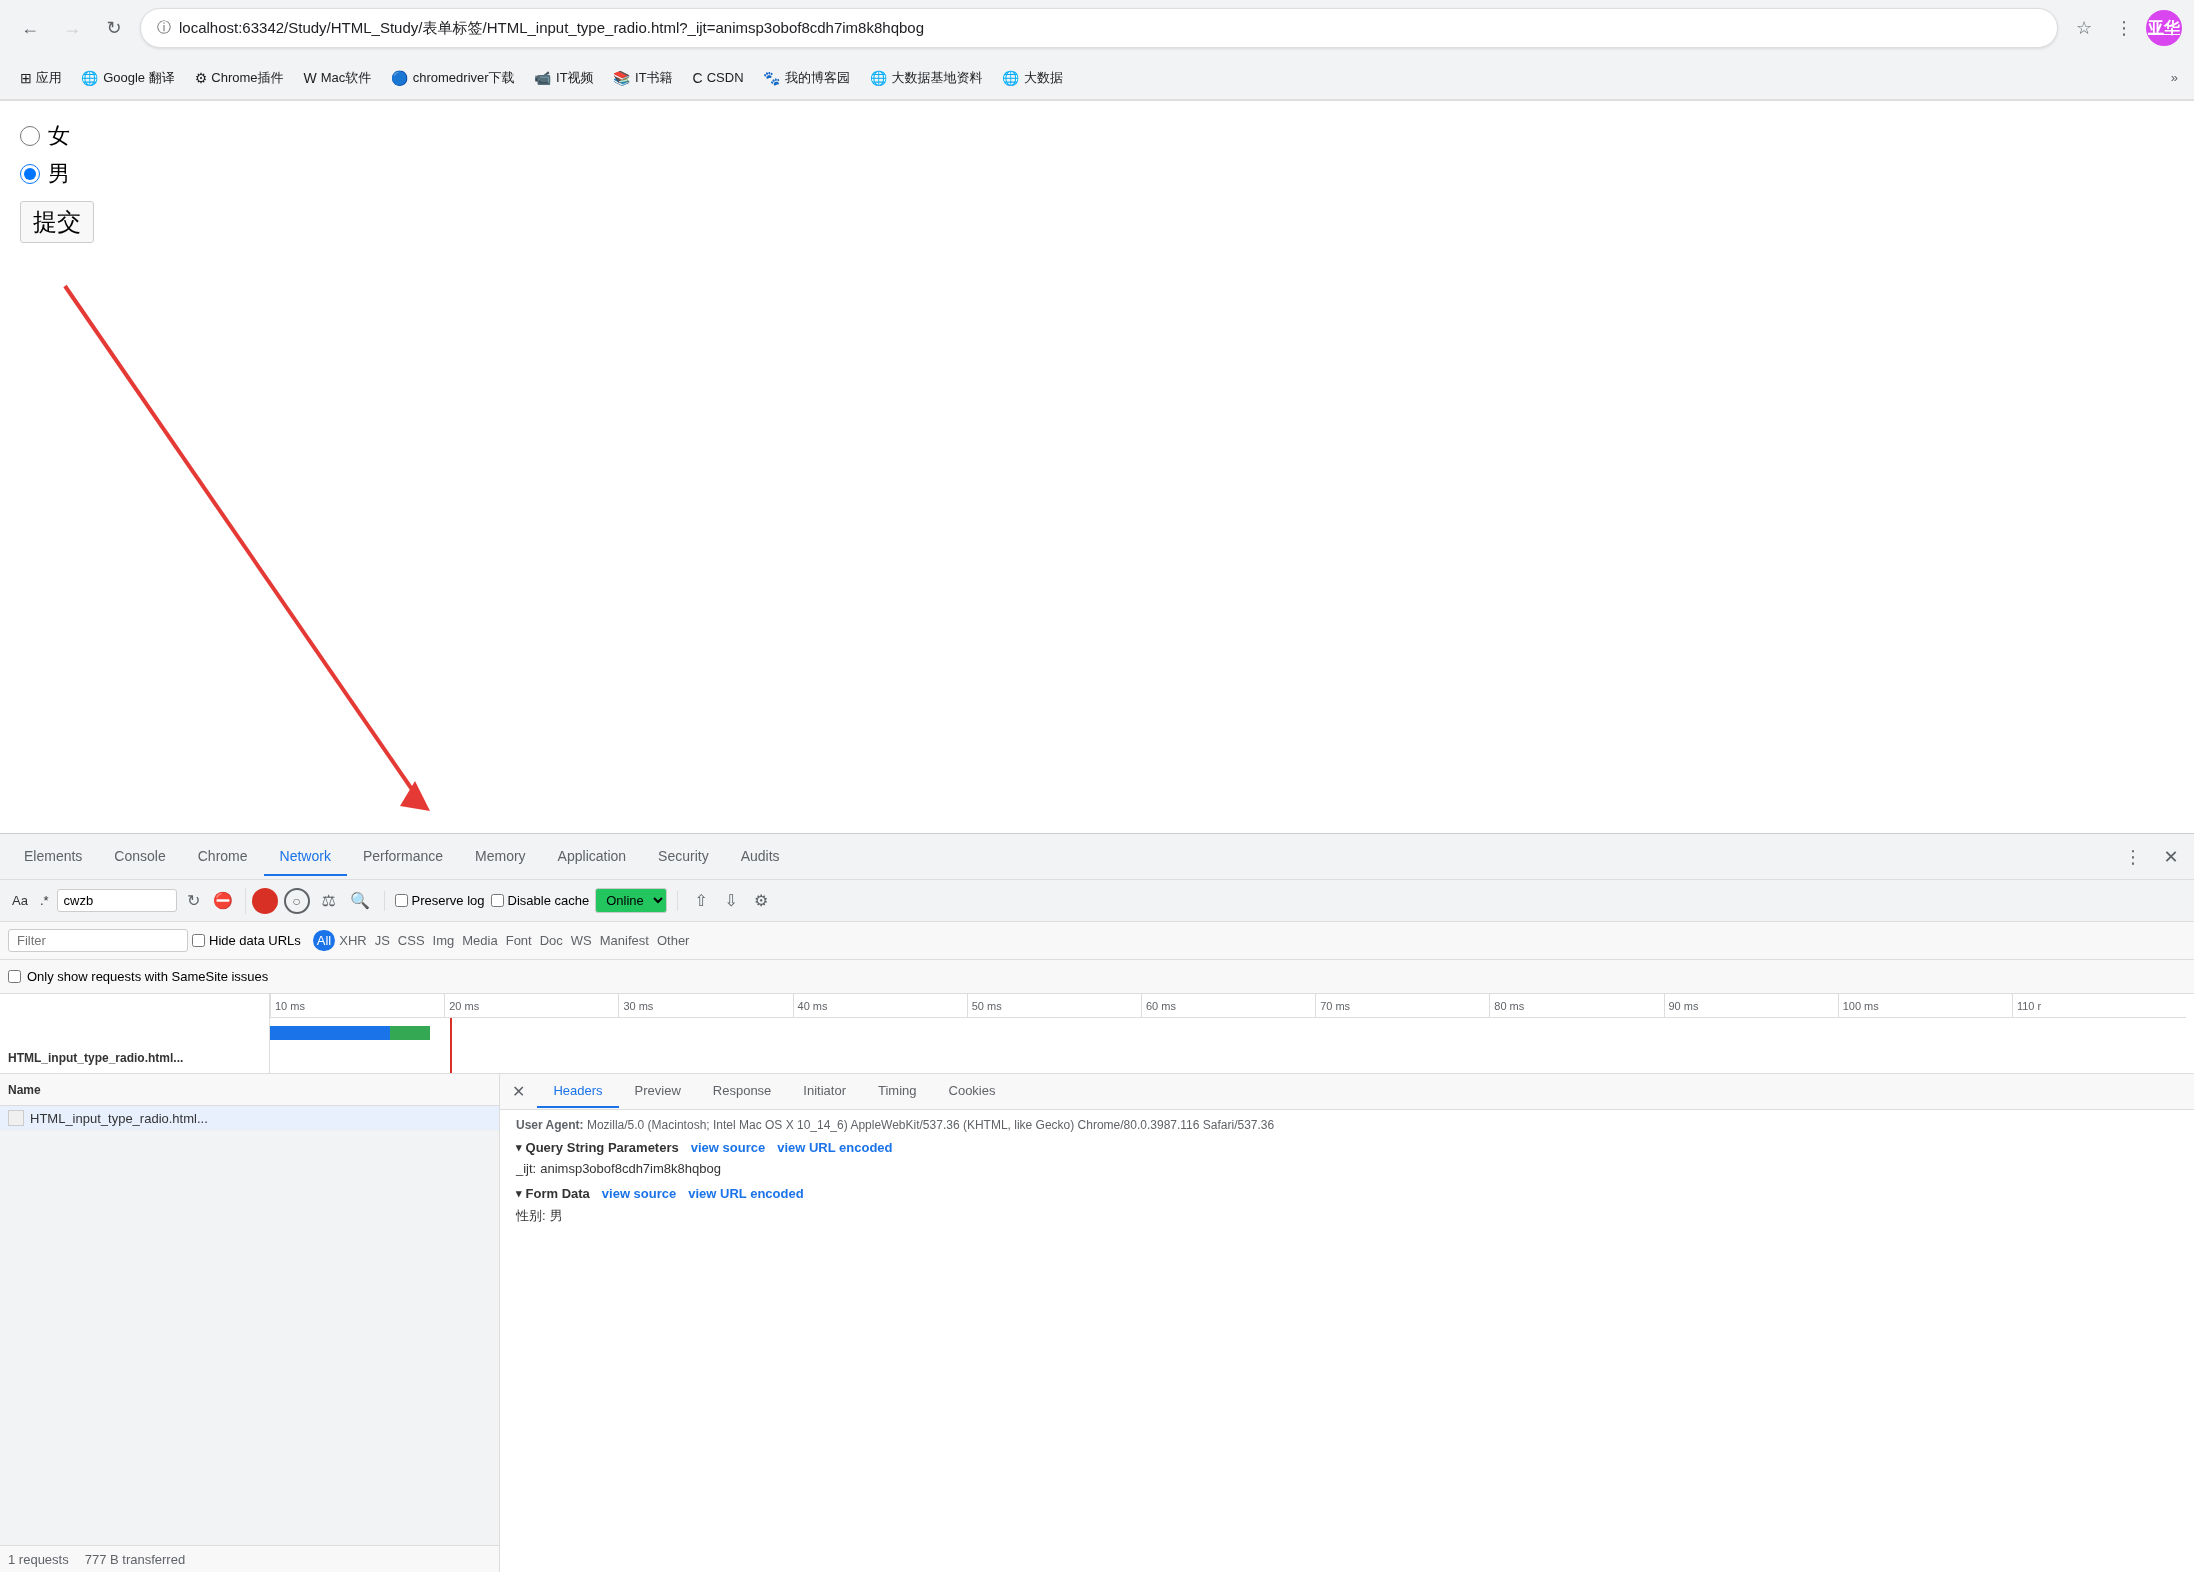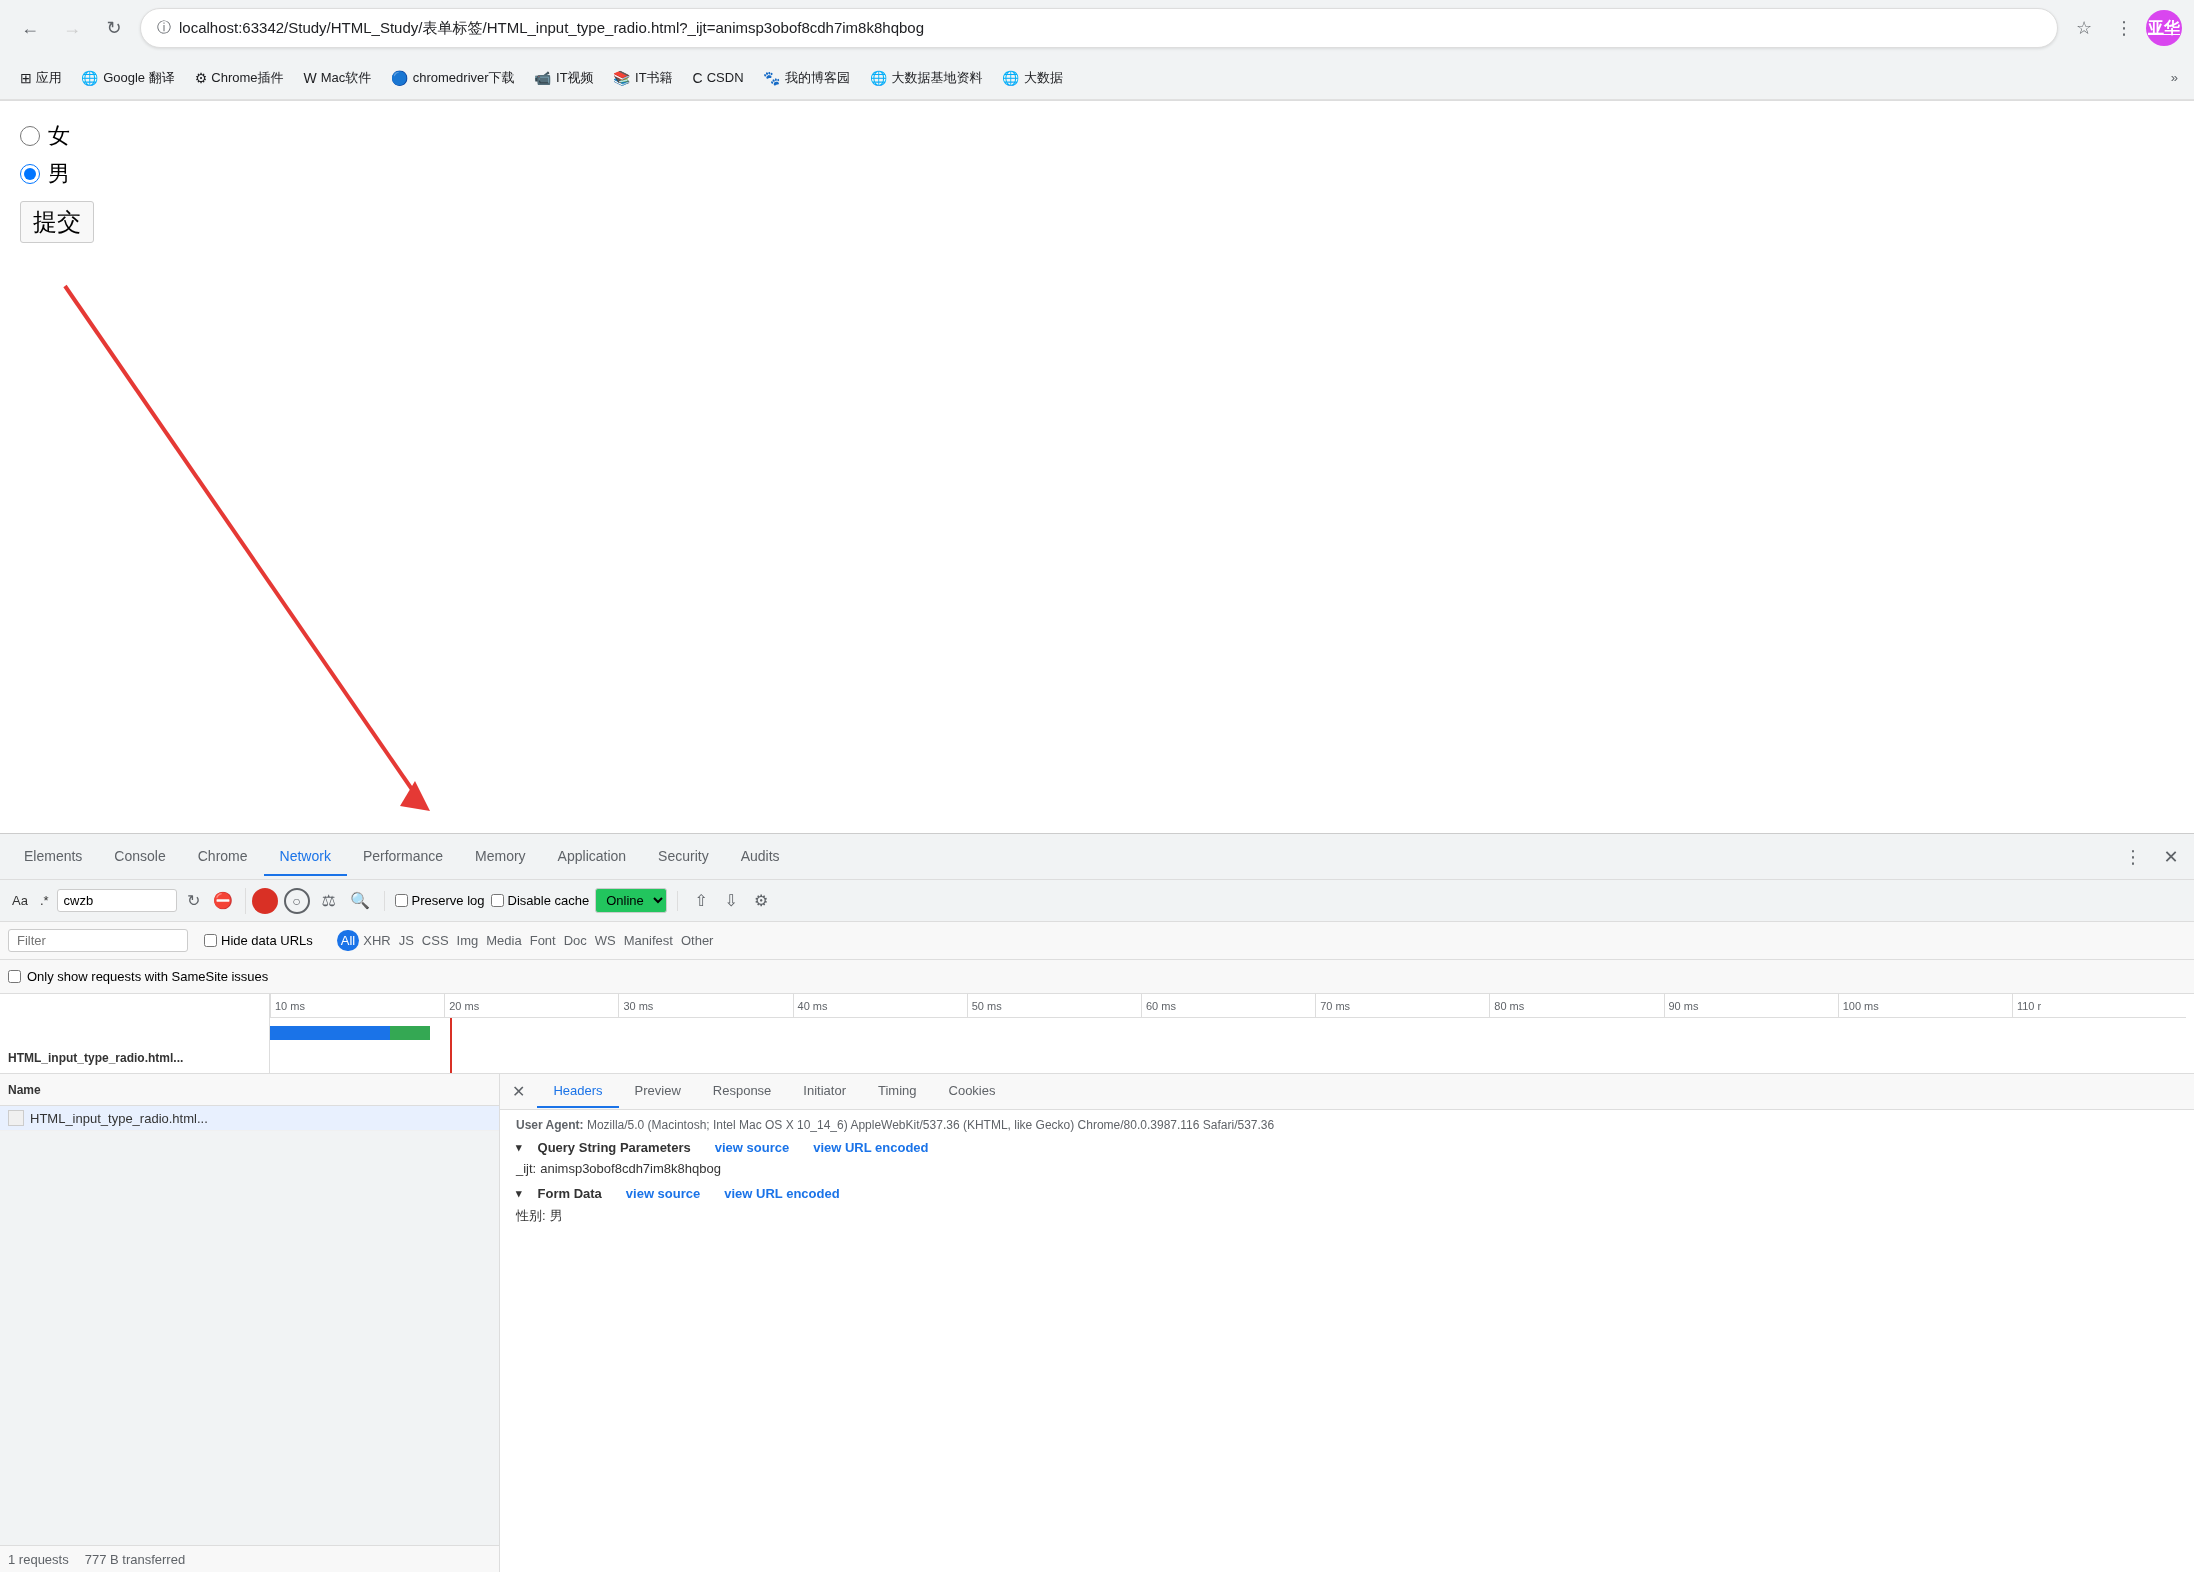--- a/index.html
+++ b/index.html
@@ -56,21 +56,21 @@
     .toolbar-btn-red { width: 26px; height: 26px; border-radius: 50%; background: #d93025; border: none; cursor: pointer; }
     .toolbar-btn-circle { width: 26px; height: 26px; border-radius: 50%; border: 2px solid #5f6368; background: none; cursor: pointer; display: flex; align-items: center; justify-content: center; font-size: 14px; color: #5f6368; }
     .toolbar-icon { width: 26px; height: 26px; border: none; background: none; cursor: pointer; display: flex; align-items: center; justify-content: center; font-size: 16px; color: #5f6368; }
     .filter-input { border: 1px solid #ccc; border-radius: 3px; padding: 3px 8px; font-size: 13px; width: 180px; background: #fff; }
     .checkbox-label { display: flex; align-items: center; gap: 4px; font-size: 13px; cursor: pointer; }
     .online-select { border: 1px solid #ccc; border-radius: 3px; padding: 3px 6px; font-size: 13px; background: #22c55e; }
     .toolbar-separator { width: 1px; background: #ddd; height: 20px; margin: 0 4px; }
     .toolbar-end-btns { display: flex; gap: 4px; align-items: center; }
 
     
-    .filter-bar { display: flex; align-items: center; padding: 2px 8px; height: 38px; border-bottom: 1px solid #ddd; background: #f8f8f8; gap: 16px; }
+    .filter-bar { display: flex; align-items: center; padding: 2px 8px; height: 38px; border-bottom: 1px solid #ddd; background: #f8f8f8; gap: 4px; }
     .hide-data-urls { display: flex; align-items: center; gap: 4px; font-size: 13px; }
     .type-filters { display: flex; gap: 0; align-items: center; margin-left: 8px; }
     .type-filter { padding: 3px 4px; font-size: 13px; cursor: pointer; border-radius: 12px; color: #5f6368; }
     .type-filter.active { background: #1a73e8; color: #fff; border-radius: 12px; }
 
     
     .samesite-row { display: flex; align-items: center; padding: 4px 8px; height: 34px; border-bottom: 1px solid #ddd; background: #f8f8f8; font-size: 13px; gap: 6px; }
 
     
     .timeline-area { background: #fff; height: 80px; position: relative; border-bottom: 1px solid #ddd; overflow: hidden; }
@@ -95,21 +95,21 @@
     .requests-footer { padding: 6px 8px; border-top: 1px solid #ddd; font-size: 13px; color: #5f6368; display: flex; gap: 16px; background: #f8f8f8; }
 
     
     .headers-panel { flex: 1; display: flex; flex-direction: column; overflow: hidden; }
     .headers-tabs { display: flex; border-bottom: 1px solid #ddd; background: #f8f8f8; height: 36px; align-items: center; }
     .headers-tab { padding: 8px 16px; font-size: 13px; cursor: pointer; color: #5f6368; border-bottom: 2px solid transparent; }
     .headers-tab.active { color: #1a73e8; border-bottom: 2px solid #1a73e8; }
     .headers-close { margin-left: 0; padding: 4px 12px; font-size: 16px; cursor: pointer; color: #5f6368; }
     .headers-content { flex: 1; overflow-y: auto; padding: 8px 16px; background: #fff; font-size: 13px; }
 
-    .section-header { font-weight: bold; margin: 8px 0 4px 0; color: #333; cursor: pointer; display: flex; align-items: center; gap: 16px; text-align: right; }
+    .section-header { font-weight: bold; margin: 8px 0 4px 0; color: #333; cursor: pointer; display: flex; align-items: center; gap: 4px; text-align: right; }
     .section-header::before { content: '▾'; font-size: 11px; }
     .kv-row { display: flex; gap: 4px; margin: 2px 0; padding: 2px 0; }
     .kv-key { color: #333; font-weight: 500; }
     .kv-val { color: #333; }
     .view-link { color: #1a73e8; cursor: pointer; margin-left: 8px; text-decoration: none; }
 
     .user-agent-text { color: #5f6368; font-size: 12px; margin-bottom: 4px; word-break: break-all; }
   </style>
 </head>
 <body>

